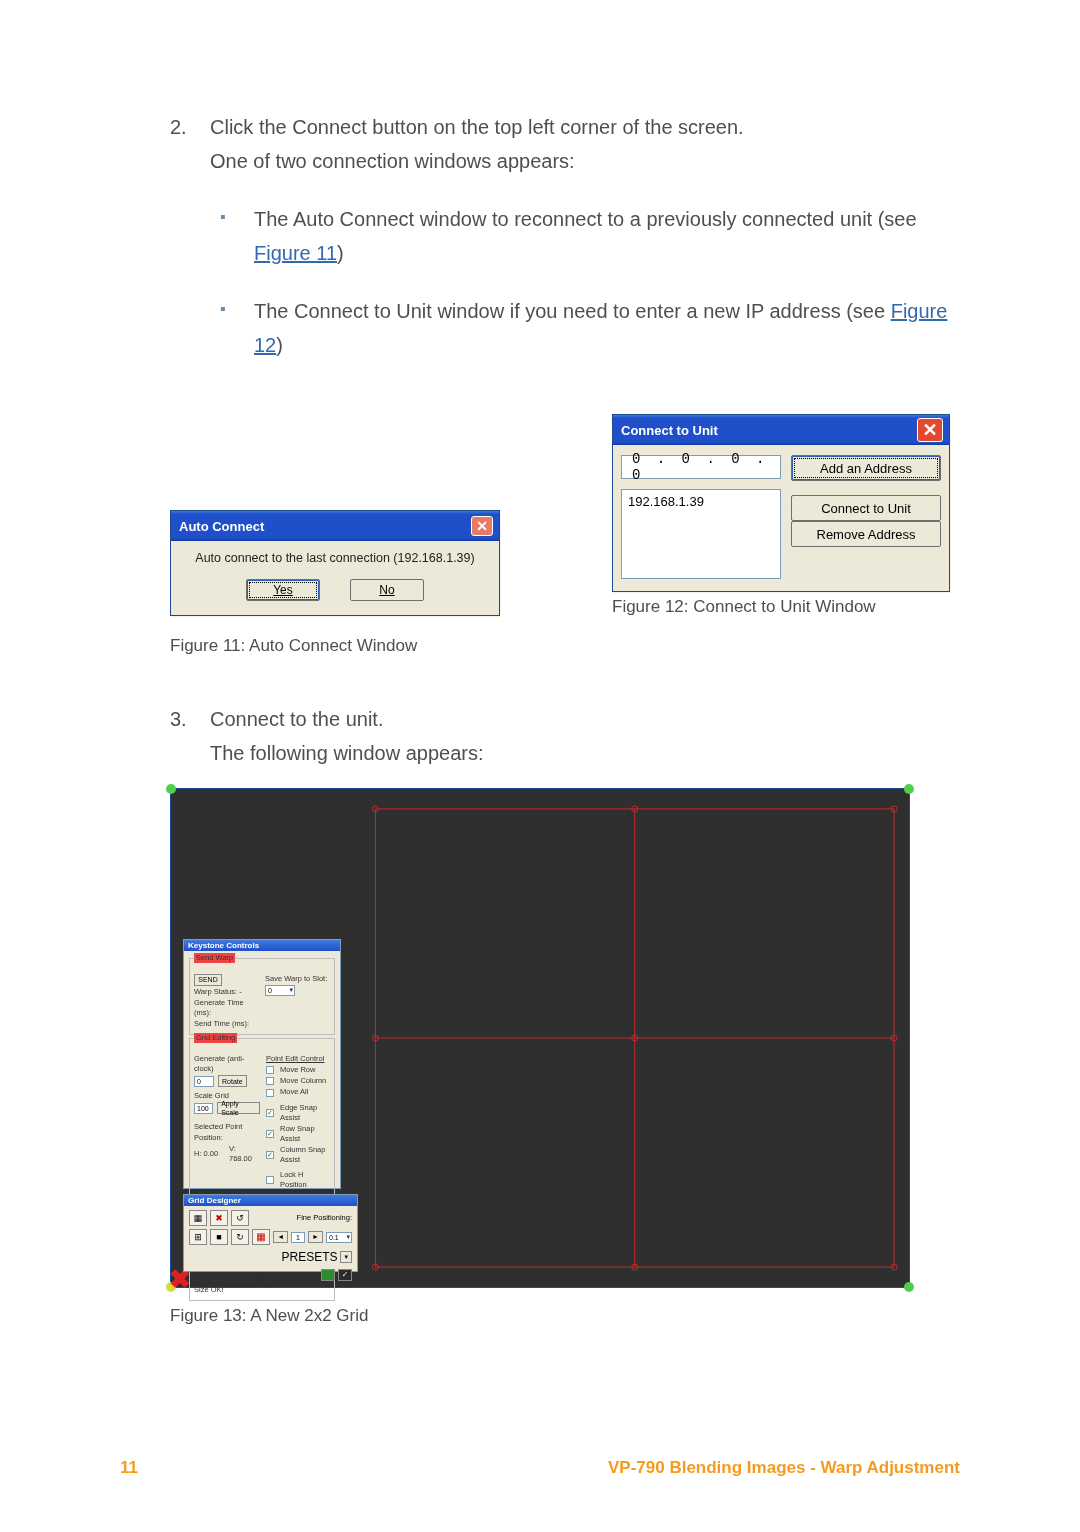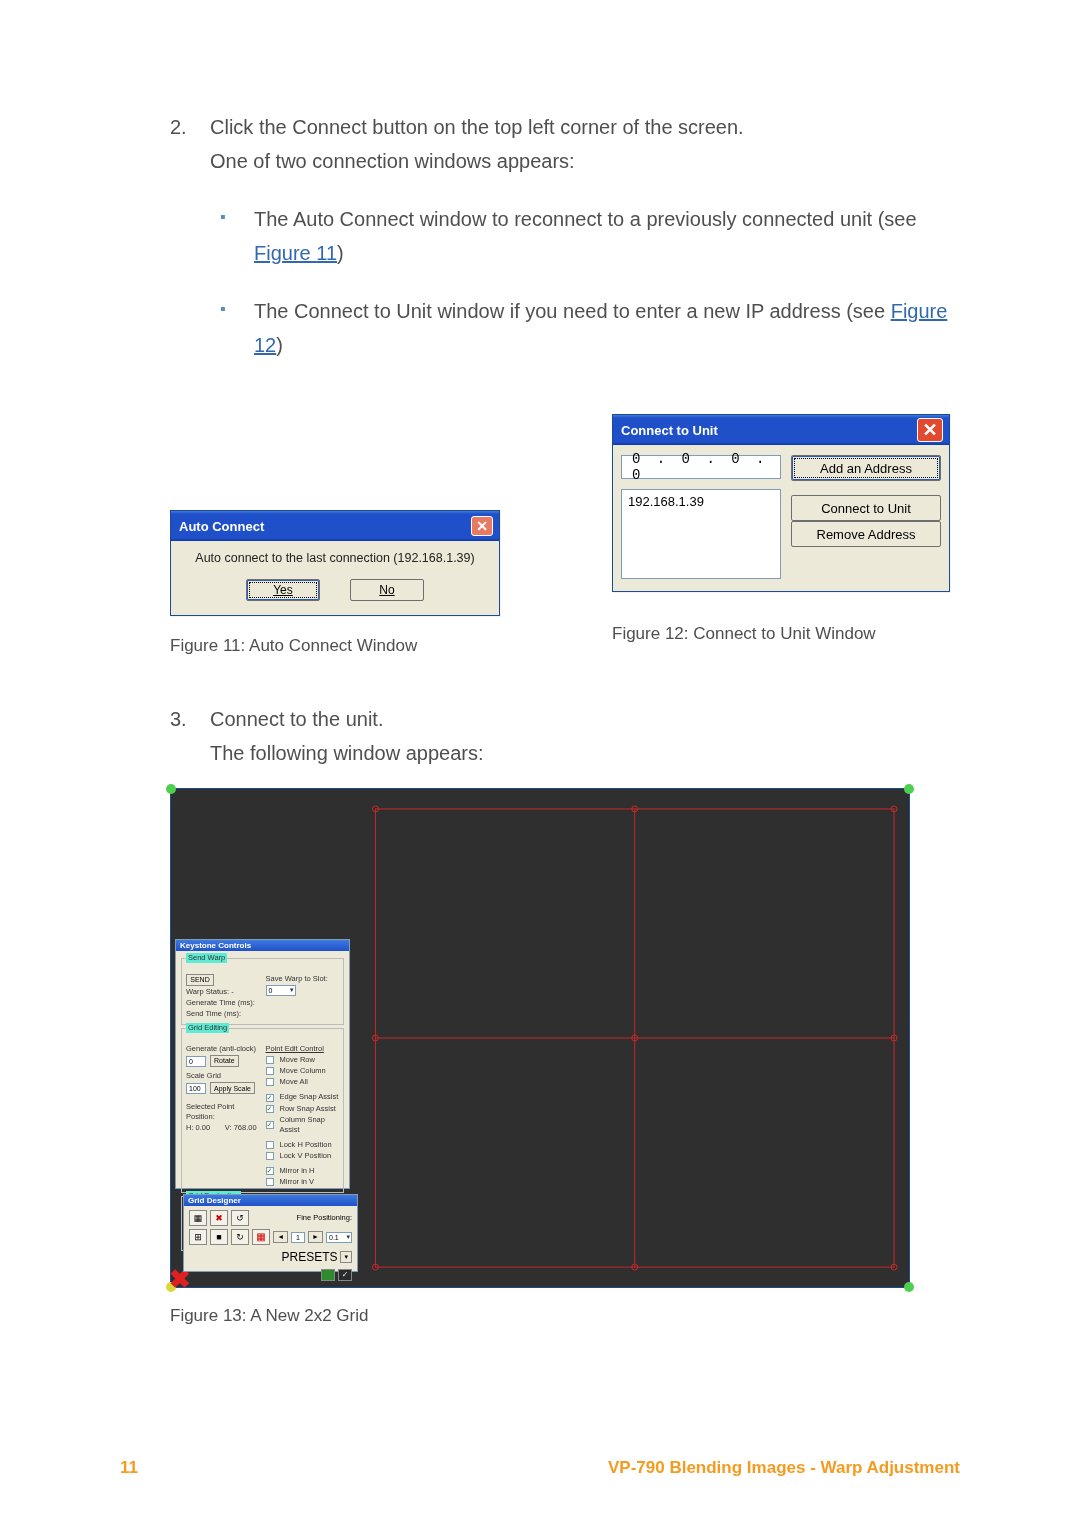--- a/index.html
+++ b/index.html
@@ -199,21 +199,21 @@
     outline: 1px dotted #000;
     outline-offset: -4px;
     box-shadow: 0 0 0 1px #2f5fb5 inset;
   }
   .caption {
     font-size: 17px;
     color: #4f4f4f;
     margin-top: 20px;
   }
   .caption.c11 { margin-top: 20px; }
-  .caption.c12 { margin-top: 32px; }
+  .caption.c12 { margin-top: 5px; }
 
   
   .step3 { margin-top: 46px; }
 
   
   .grid-shot {
     margin-top: 18px;
     width: 740px;
     height: 500px;
     border: 1px solid #1b4c93;
@@ -251,36 +251,36 @@
     color: #000;
     box-sizing: border-box;
   }
   .panel .pbar {
     background: linear-gradient(to bottom, #3e7ae0, #2050c9);
     color: #fff;
     font-size: 8px;
     font-weight: bold;
     padding: 1px 4px;
   }
-  .kc { position: absolute; left: 4px; top: 150px; width: 175px; height: 250px; }
+  .kc { position: absolute; left: 12px; top: 150px; width: 158px; height: 250px; }
   .gd { position: absolute; left: 12px; top: 405px; width: 175px; height: 78px; }
   .kc-body, .gd-body {
     padding: 4px 5px;
     line-height: 1.35;
   }
   .fieldset {
     border: 1px solid #bcbcbc;
     margin: 3px 0;
     padding: 3px 4px 4px 4px;
     position: relative;
   }
   .fieldset .legend {
     position: relative;
     top: -9px;
-    background: #5eead4;
+    background: #ef4444;
     padding: 0 2px;
     font-size: 7.5px;
     color: #333;
     margin-bottom: -6px;
     display: inline-block;
   }
   .tiny-btn {
     display: inline-flex;
     align-items: center;
     justify-content: center;

